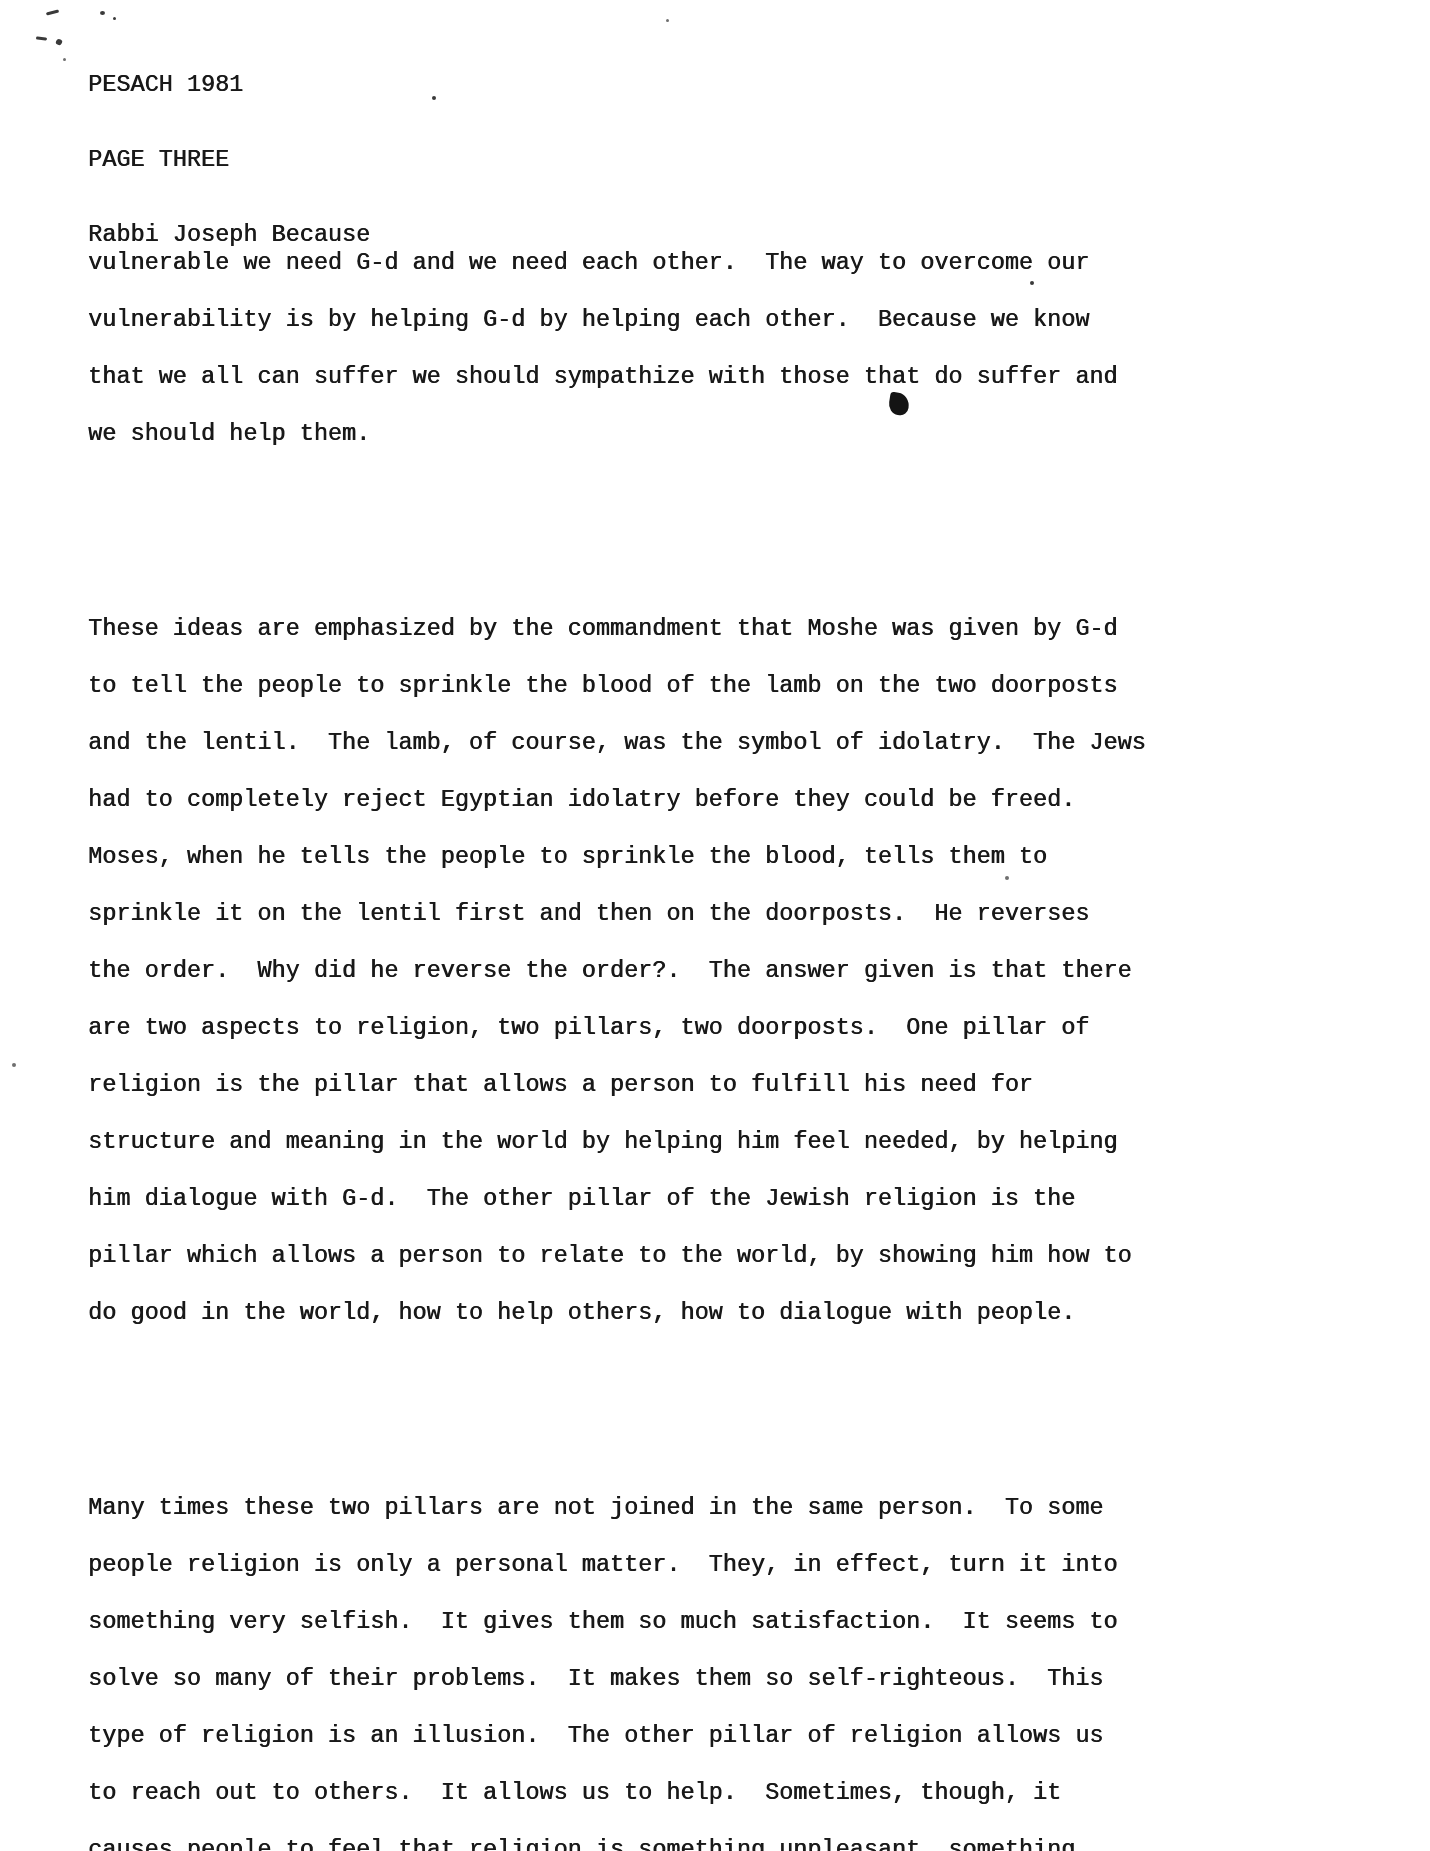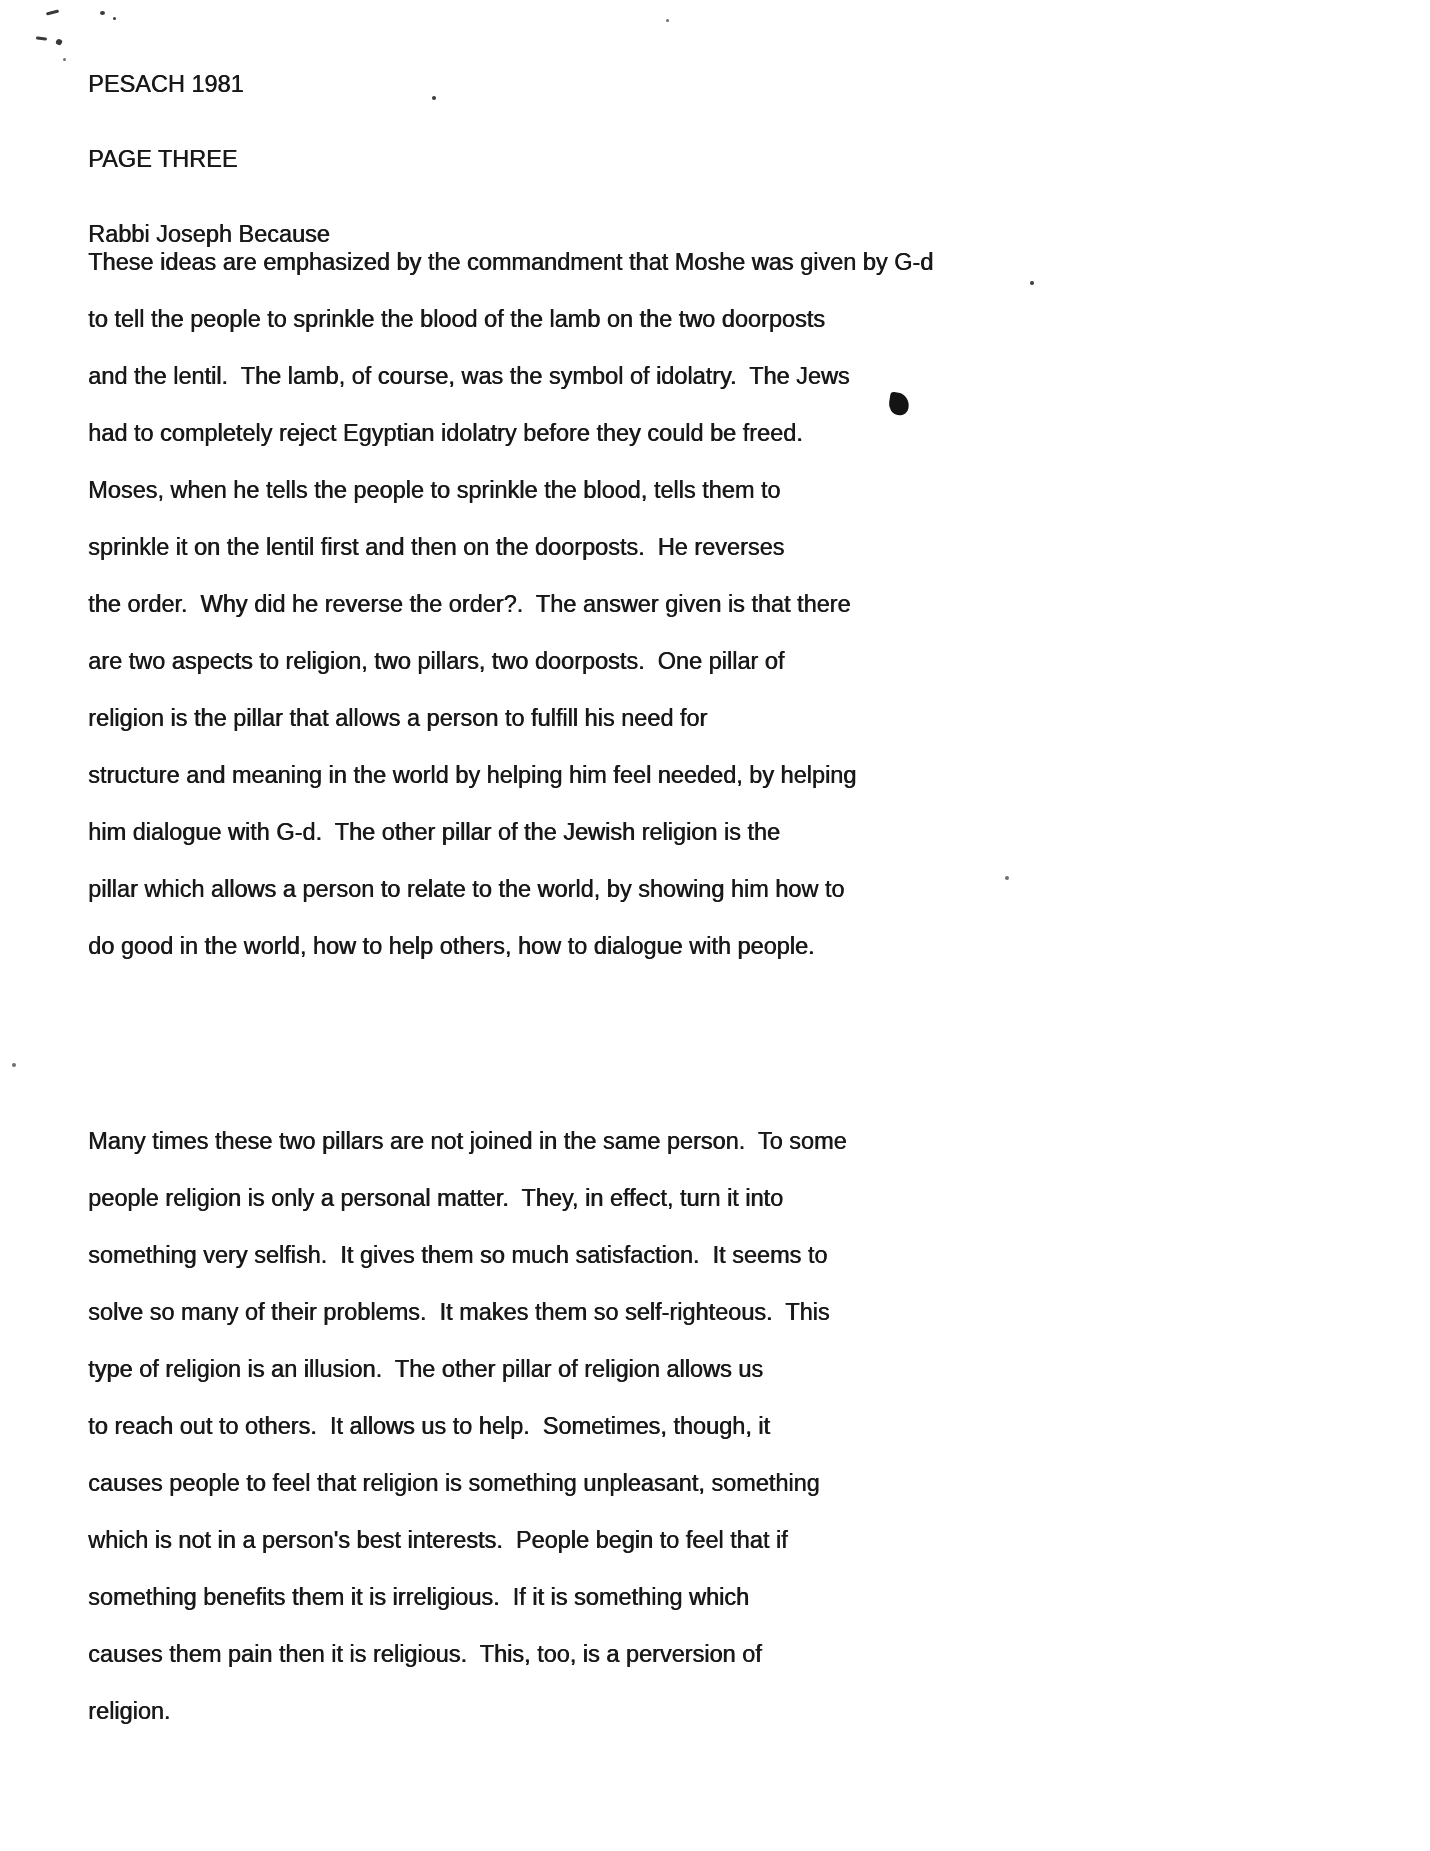--- a/index.html
+++ b/index.html
@@ -6,21 +6,21 @@
     margin: 0;
     padding: 0;
     background: #e8e8e8;
   }
   .page {
     position: relative;
     width: 1430px;
     height: 1851px;
     background: #ffffff;
     overflow: hidden;
-    font-family: Liberation Sans, sans-serif;
+    font-family: Liberation Mono, monospace;
     color: #191919;
   }
   .header {
     position: absolute;
     left: 88px;
     top: 22px;
     font-size: 23.5px;
     line-height: 25px;
     white-space: pre;
     text-shadow: 0.6px 0 0 currentColor;
@@ -58,20 +58,24 @@
 
 <div class="page">
 
   <div class="header">
     <div>PESACH 1981</div>
     <div>PAGE THREE</div>
     <div>Rabbi Joseph Because</div>
   </div>
 
   <div class="body-text">
+    <p class="para">vulnerable we need G-d and we need each other.  The way to overcome our
+vulnerability is by helping G-d by helping each other.  Because we know
+that we all can suffer we should sympathize with those that do suffer and
+we should help them.</p>
     <p class="para">These ideas are emphasized by the commandment that Moshe was given by G-d
 to tell the people to sprinkle the blood of the lamb on the two doorposts
 and the lentil.  The lamb, of course, was the symbol of idolatry.  The Jews
 had to completely reject Egyptian idolatry before they could be freed.
 Moses, when he tells the people to sprinkle the blood, tells them to
 sprinkle it on the lentil first and then on the doorposts.  He reverses
 the order.  Why did he reverse the order?.  The answer given is that there
 are two aspects to religion, two pillars, two doorposts.  One pillar of
 religion is the pillar that allows a person to fulfill his need for
 structure and meaning in the world by helping him feel needed, by helping

